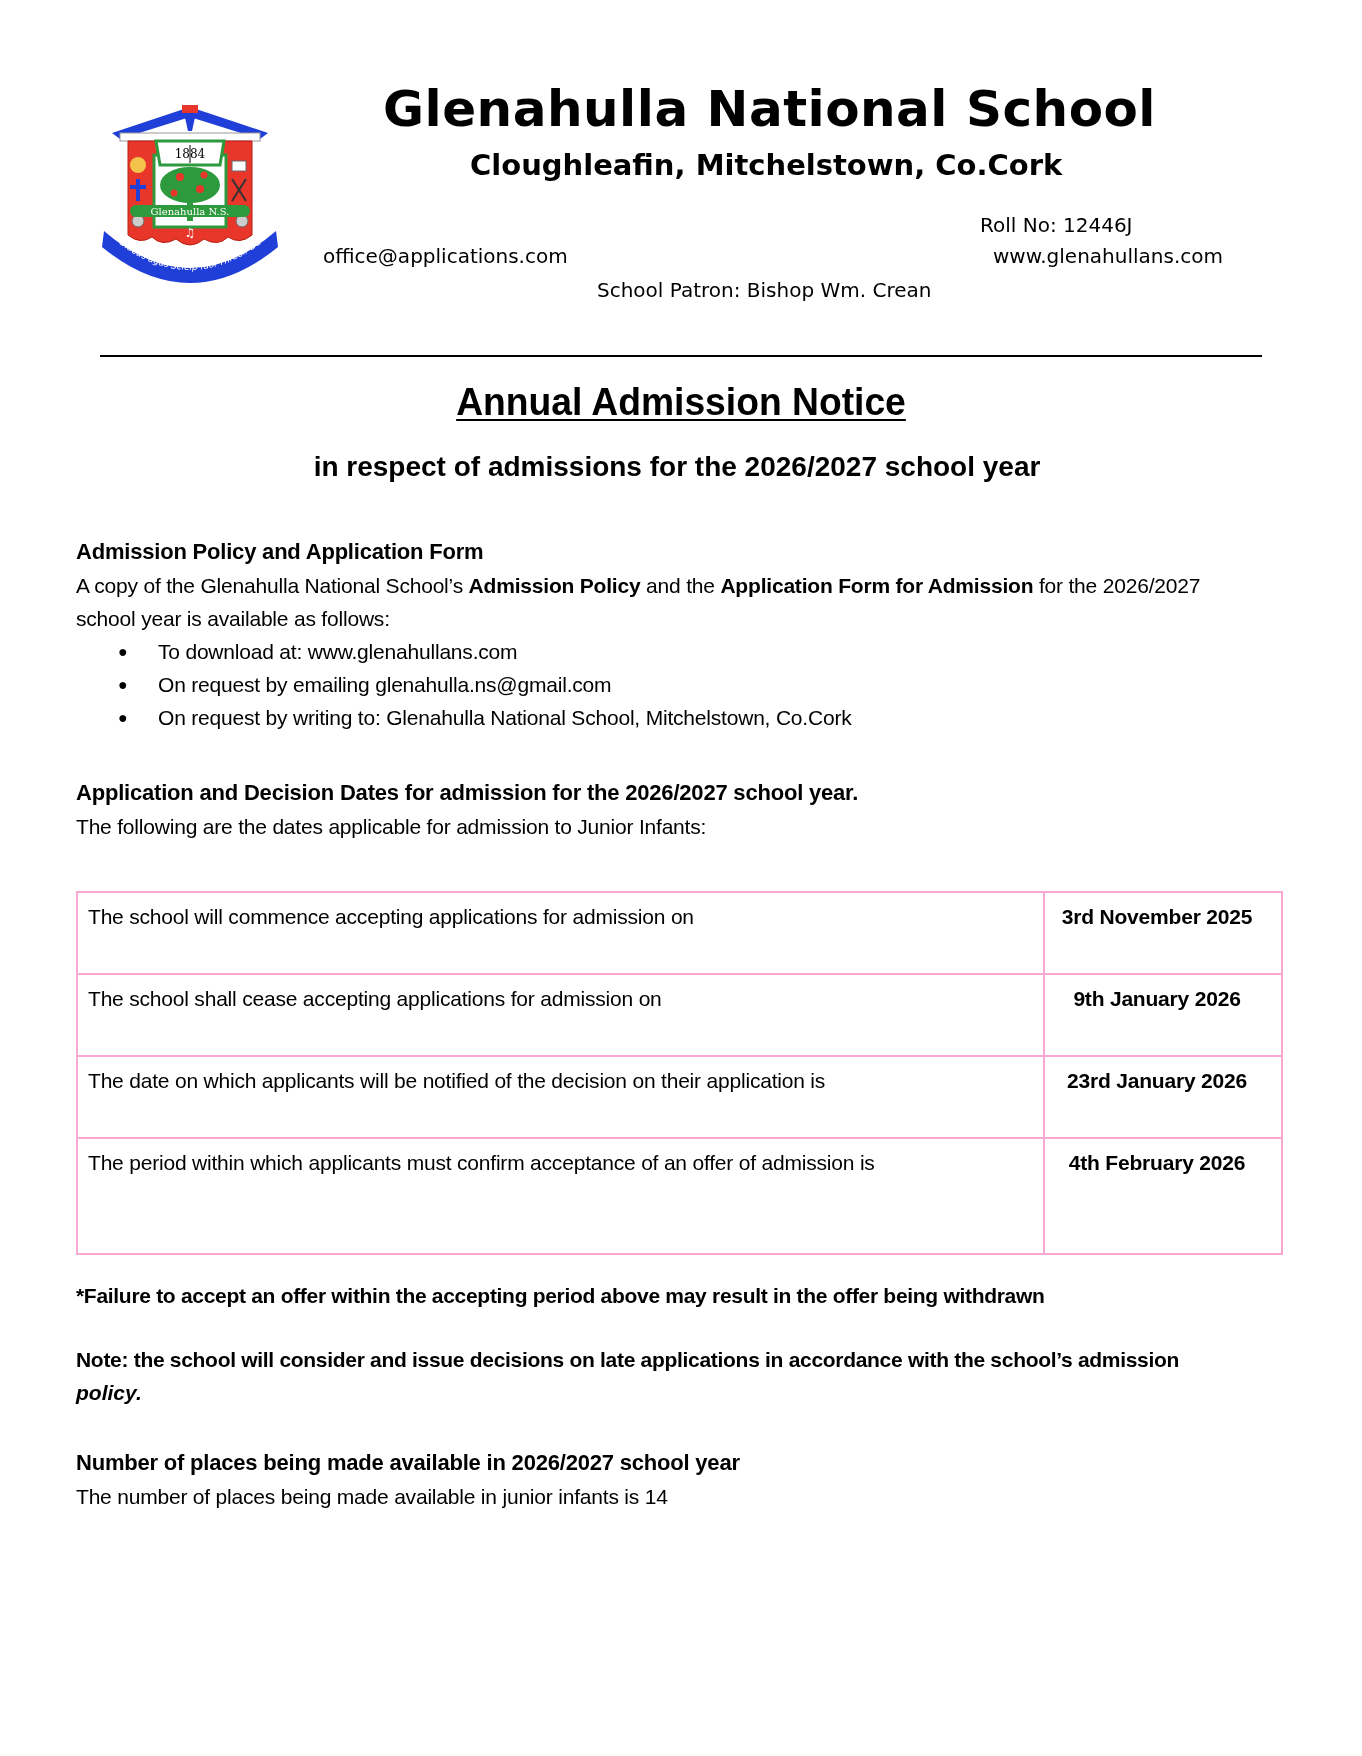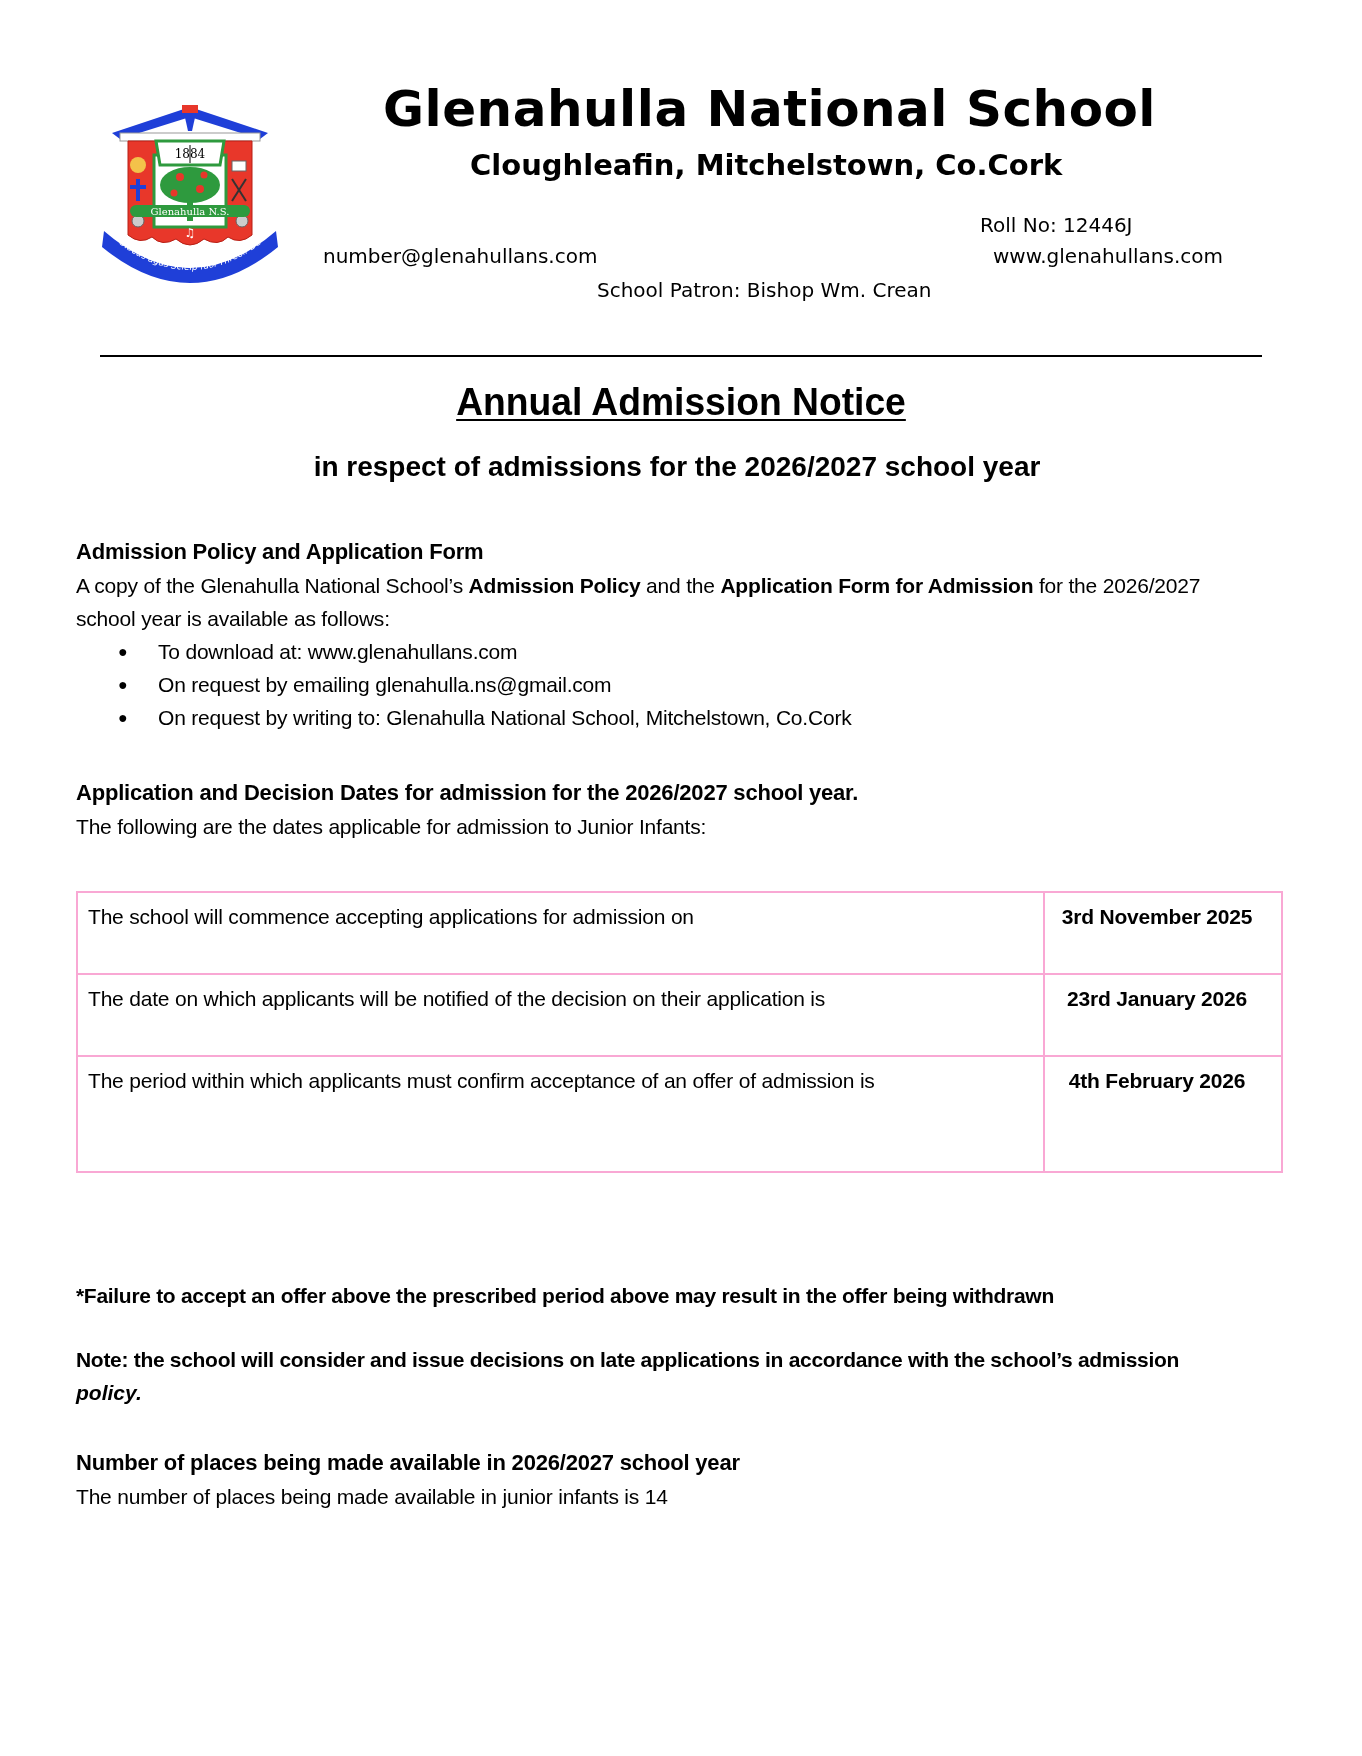--- a/index.html
+++ b/index.html
@@ -97,21 +97,21 @@
   <path id="ribbonPath" d="M8,130 Q90,200 172,130" fill="none"></path>
   <path d="M4,126 Q90,200 176,126 L178,142 Q90,214 2,142 Z" fill="#1f3fd8"></path>
   <text font-family="DejaVu Sans, sans-serif" font-size="9" fill="#ffffff" font-style="italic">
     <textPath href="#ribbonPath" startOffset="50%" text-anchor="middle" dy="10">Oideas agus Scléip faoi Threoir Dé</textPath>
   </text>
 </svg>
 
 <div id="school-name" class="abs verdana">Glenahulla National School</div>
 <div id="school-address" class="abs verdana">Cloughleafin, Mitchelstown, Co.Cork</div>
 <div id="roll-no" class="abs verdana">Roll No: 12446J</div>
-<div id="email" class="abs verdana">number@glenahullans.com</div>
+<div id="email" class="abs verdana">office@applications.com</div>
 <div id="website" class="abs verdana">www.glenahullans.com</div>
 <div id="patron" class="abs verdana">School Patron: Bishop Wm. Crean</div>
 
 <div id="header-rule"></div>
 
 <div id="notice-title" class="abs arial">Annual Admission Notice</div>
 <div id="notice-subtitle" class="abs arial">in respect of admissions for the 2026/2027 school year</div>
 
 <div id="policy-heading" class="abs calibri h-section">Admission Policy and Application Form</div>
 <div id="policy-line1" class="abs calibri body-text">
@@ -131,29 +131,33 @@
 
 <div id="dates-heading" class="abs calibri h-section">Application and Decision Dates for admission for the 2026/2027 school year.</div>
 <div id="dates-intro" class="abs calibri body-text">The following are the dates applicable for admission to Junior Infants:</div>
 
 <table id="dates-table" class="calibri">
   <tbody>
       <tr class="r0">
     <td class="label-cell">The school will commence accepting applications for admission on</td>
     <td class="date-cell">3rd November 2025</td>
   </tr>
+  <tr class="r1">
+    <td class="label-cell">The school shall cease accepting applications for admission on</td>
+    <td class="date-cell">9th January 2026</td>
+  </tr>
   <tr class="r2">
     <td class="label-cell">The date on which applicants will be notified of the decision on their application is</td>
     <td class="date-cell">23rd January 2026</td>
   </tr>
   <tr class="r3">
     <td class="label-cell" style="white-space: normal; padding-right: 60px;">The period within which applicants must confirm acceptance of an offer of admission is</td>
     <td class="date-cell">4th February 2026</td>
   </tr>
 </tbody>
   </table>
 
-<div id="footnote" class="abs calibri">*Failure to accept an offer above the prescribed period above may result in the offer being withdrawn</div>
+<div id="footnote" class="abs calibri">*Failure to accept an offer within the accepting period above may result in the offer being withdrawn</div>
 <div id="note-line1" class="abs calibri">Note: the school will consider and issue decisions on late applications in accordance with the school’s admission</div>
 <div id="note-line2" class="abs calibri">policy.</div>
 
 <div id="places-heading" class="abs calibri h-section">Number of places being made available in 2026/2027 school year</div>
 <div id="places-text" class="abs calibri body-text">The number of places being made available in junior infants is 14</div>
 
 </body></html>

